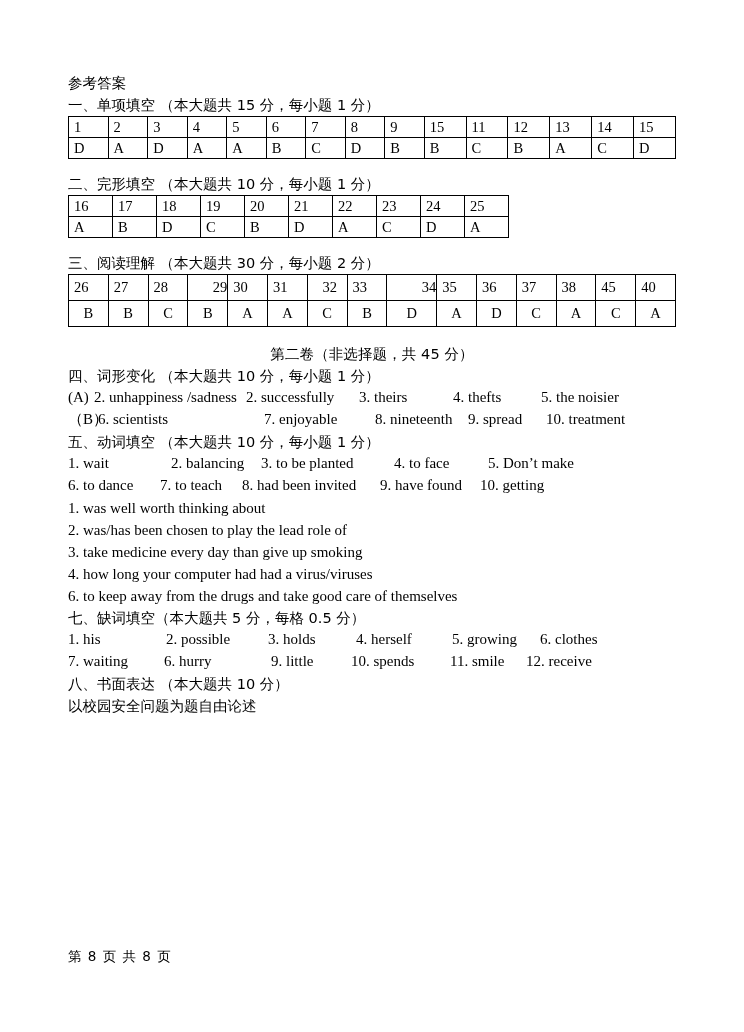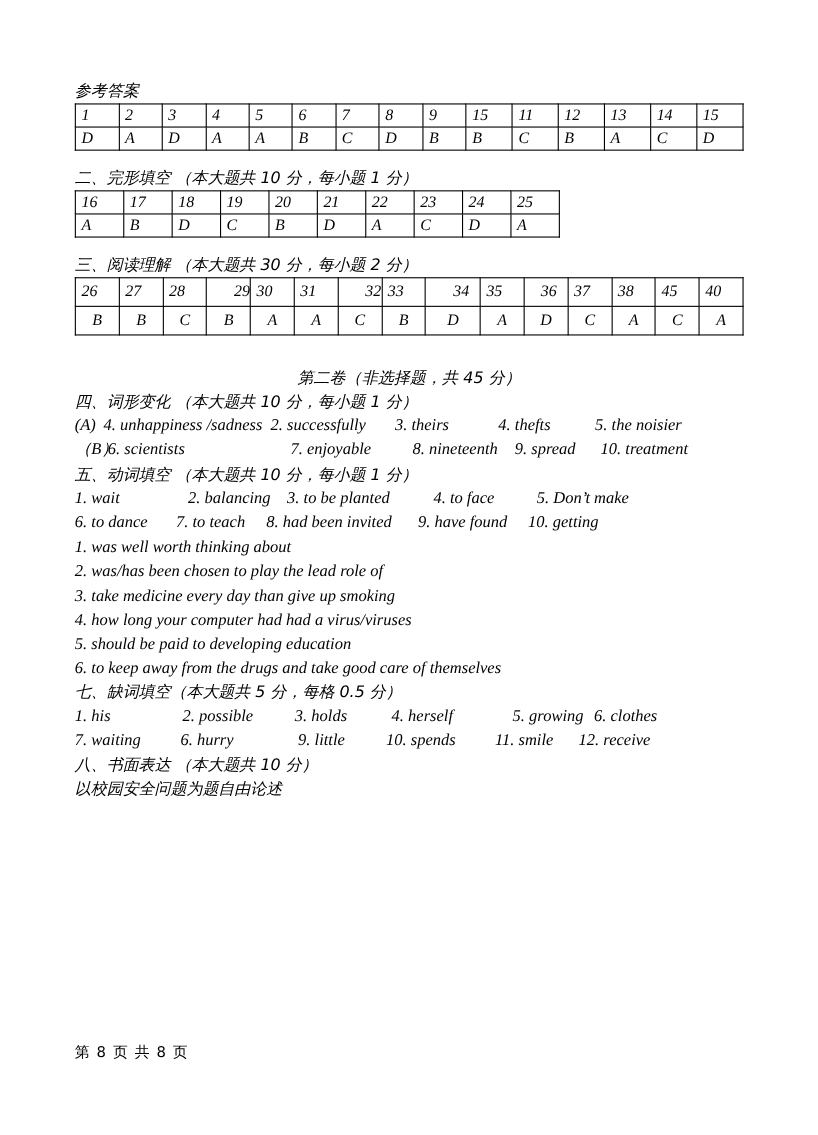--- a/index.html
+++ b/index.html
@@ -19,21 +19,20 @@
     position: absolute;
     left: 0; top: 0;
     width: 744px;
     height: 1032px;
   }
   .content {
     position: absolute;
     left: 68px;
     top: 72px;
     width: 608px;
-    font-style: italic;
   }
 
   
   .line {
     font-size: 15px;
     line-height: 21px;
     white-space: nowrap;
     letter-spacing: 0.1px;
   }
   .cjk {
@@ -45,21 +44,20 @@
   }
   .sec-title {
     font-family: "DejaVu Sans", "Liberation Sans", sans-serif;
     font-size: 14.5px;
     line-height: 22px;
     white-space: nowrap;
   }
   .centered {
     text-align: center;
     width: 608px;
-    margin-top: 12px;
   }
 
   
   table.ans {
     border-collapse: collapse;
     table-layout: fixed;
     margin: 0;
   }
   table.ans td {
     border: 1px solid #000000;
@@ -110,20 +108,21 @@
 </style>
 </head>
 <body>
 
 <div class="page">
   <div class="content">
 
     <div class="line head-line cjk">参考答案</div>
 
 
+    <div class="sec-title">一、单项填空  （本大题共 15 分，每小题 1 分）</div>
     <table class="ans t1">
       <tbody>
           <tr>
         <td style="width:38px">1</td>
         <td style="width:38px">2</td>
         <td style="width:38px">3</td>
         <td style="width:38px">4</td>
         <td style="width:38px">5</td>
         <td style="width:38px">6</td>
         <td style="width:38px">7</td>
@@ -193,25 +192,25 @@
     <div class="sec-title">三、阅读理解  （本大题共 30 分，每小题 2 分）</div>
     <table class="ans t3">
       <tbody>
           <tr>
         <td style="width:38px;text-align:left;padding-left:5px">26</td>
         <td style="width:38px;text-align:left;padding-left:5px">27</td>
         <td style="width:38px;text-align:left;padding-left:5px">28</td>
         <td style="width:38px;text-align:right;padding-left:5px">29</td>
         <td style="width:38px;text-align:left;padding-left:5px">30</td>
         <td style="width:38px;text-align:left;padding-left:5px">31</td>
-        <td style="width:38px;text-align:right;padding-left:5px">32</td>
+        <td style="width:38px;text-align:center;padding-left:5px">32</td>
         <td style="width:38px;text-align:left;padding-left:5px">33</td>
-        <td style="width:38px;text-align:center;padding-left:15px">34</td>
+        <td style="width:38px;text-align:right;padding-left:15px">34</td>
         <td style="width:38px;text-align:left;padding-left:5px">35</td>
-        <td style="width:38px;text-align:center;padding-left:5px">36</td>
+        <td style="width:38px;text-align:left;padding-left:5px">36</td>
         <td style="width:38px;text-align:left;padding-left:5px">37</td>
         <td style="width:38px;text-align:left;padding-left:5px">38</td>
         <td style="width:38px;text-align:left;padding-left:5px">45</td>
         <td style="width:38px;text-align:left;padding-left:5px">40</td>
       </tr>
       <tr>
         <td>B</td>
         <td>B</td>
         <td>C</td>
         <td>B</td>
@@ -230,21 +229,21 @@
     </tbody>
       </table>
 
     <div style="height:16px"></div>
 
     <div class="line head-line cjk centered">第二卷（非选择题，共 45 分）</div>
 
     <div class="sec-title">四、词形变化   （本大题共 10 分，每小题 1 分）</div>
     <div class="item-row" style="height:22px">
       <span class="item" style="left:0px">(A)</span>
-      <span class="item" style="left:26px">4. unhappiness /sadness</span>
+      <span class="item" style="left:26px">2. unhappiness /sadness</span>
       <span class="item" style="left:178px">2. successfully</span>
       <span class="item" style="left:291px">3. theirs</span>
       <span class="item" style="left:385px">4. thefts</span>
       <span class="item" style="left:473px">5. the noisier</span>
     </div>
     <div class="item-row" style="height:22px">
       <span class="item" style="left:0px">（B）</span>
       <span class="item" style="left:30px">6. scientists</span>
       <span class="item" style="left:196px">7. enjoyable</span>
       <span class="item" style="left:307px">8. nineteenth</span>
@@ -265,30 +264,29 @@
       <span class="item" style="left:92px">7. to teach</span>
       <span class="item" style="left:174px">8. had been invited</span>
       <span class="item" style="left:312px">9. have found</span>
       <span class="item" style="left:412px">10. getting</span>
     </div>
 
     <div class="list-line">1. was well worth thinking about</div>
     <div class="list-line">2. was/has been chosen to play the lead role of</div>
     <div class="list-line">3. take medicine every day than give up smoking</div>
     <div class="list-line">4. how long your computer had had a virus/viruses</div>
-    <div class="list-line">5. should be paid to developing education</div>
     <div class="list-line">6. to keep away from the drugs and take good care of themselves</div>
 
     <div class="sec-title">七、缺词填空（本大题共 5 分，每格 0.5 分）</div>
     <div class="item-row" style="height:22px">
       <span class="item" style="left:0px">1. his</span>
       <span class="item" style="left:98px">2. possible</span>
       <span class="item" style="left:200px">3. holds</span>
       <span class="item" style="left:288px">4. herself</span>
-      <span class="item" style="left:398px">5. growing</span>
+      <span class="item" style="left:384px">5. growing</span>
       <span class="item" style="left:472px">6. clothes</span>
     </div>
     <div class="item-row" style="height:22px">
       <span class="item" style="left:0px">7. waiting</span>
       <span class="item" style="left:96px">6. hurry</span>
       <span class="item" style="left:203px">9. little</span>
       <span class="item" style="left:283px">10. spends</span>
       <span class="item" style="left:382px">11. smile</span>
       <span class="item" style="left:458px">12. receive</span>
     </div>

